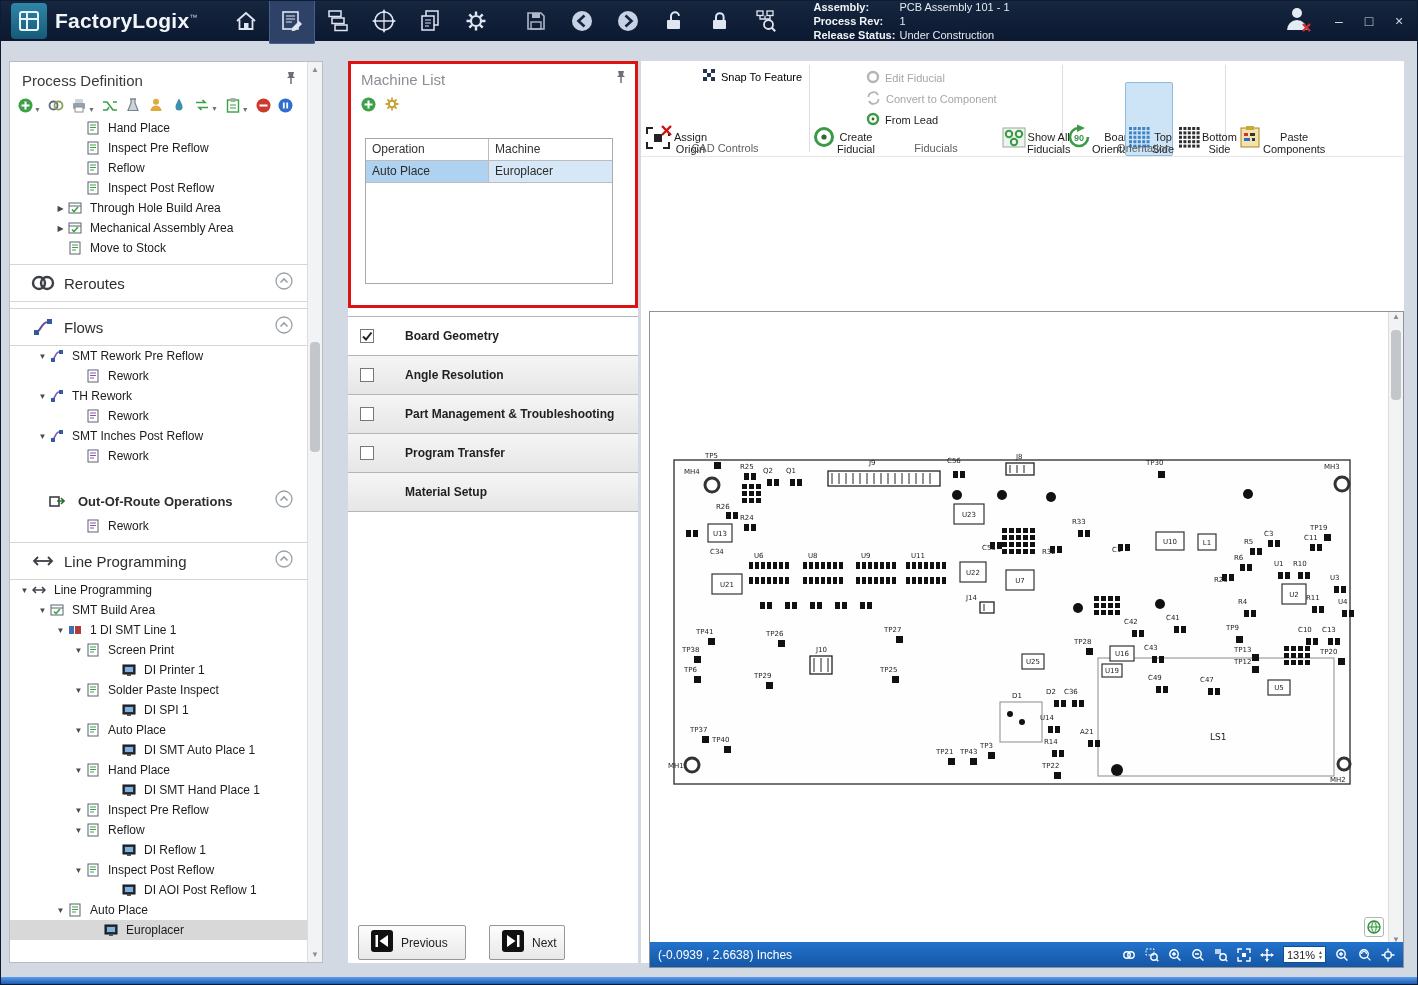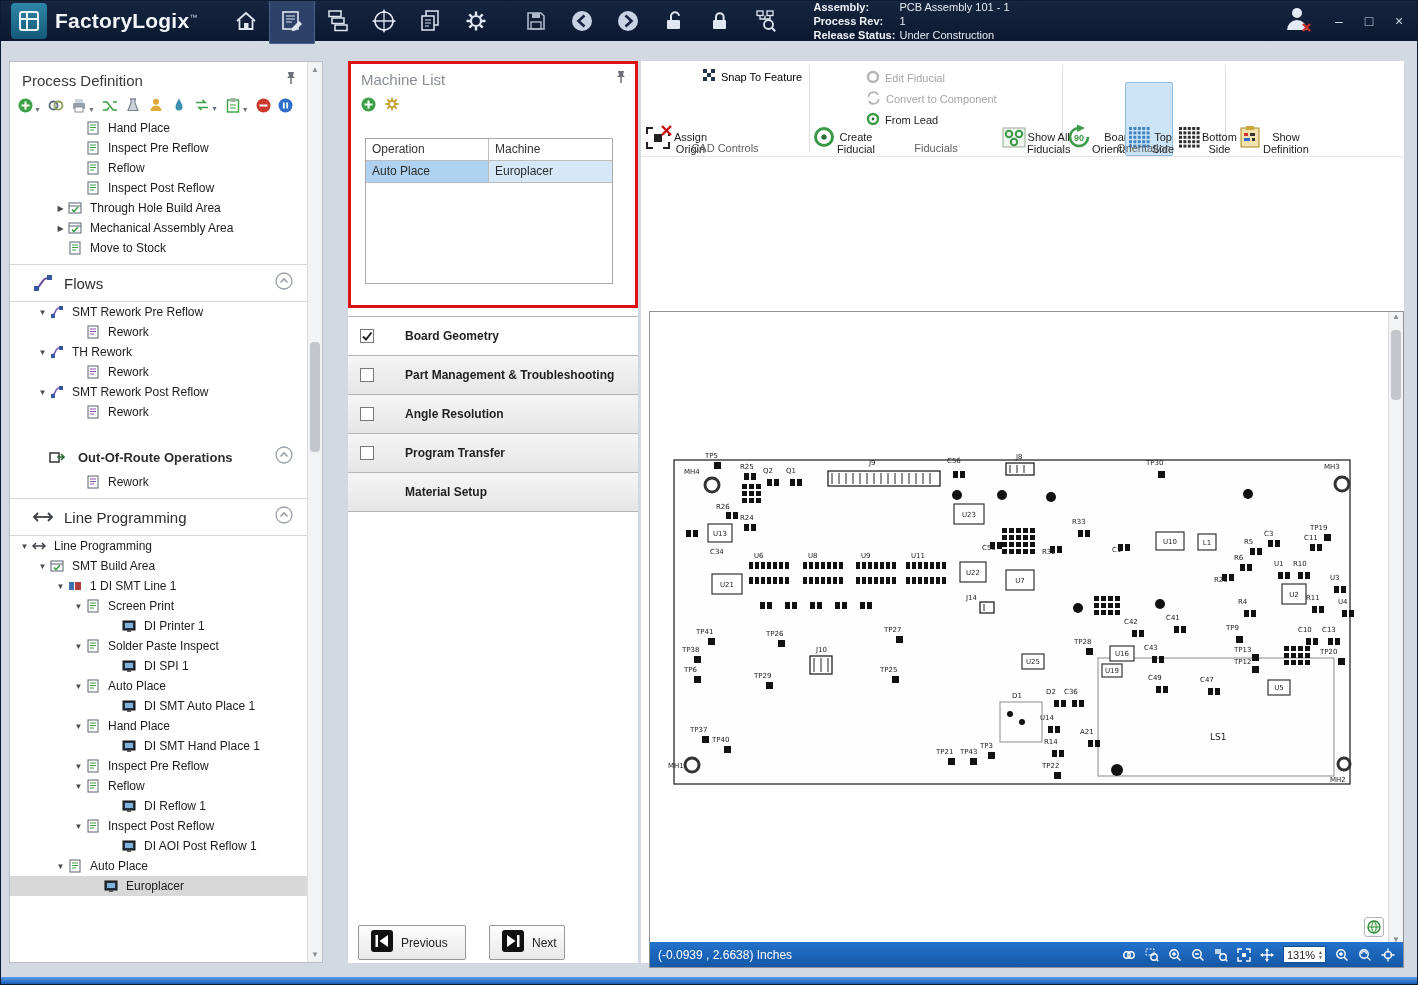--- a/index.html
+++ b/index.html
@@ -381,20 +381,33 @@
             <span class="tree-icon">
               <svg width="14" height="14" viewBox="0 0 14 14">
                 <rect x="2" y="1" width="10" height="12" fill="#fff" stroke="#5b6370"></rect>
                 <path d="M4 4h6M4 6.5h6M4 9h4" stroke="#3da047" stroke-width="1.2"></path>
               </svg>
             </span>
             <span class="tree-label">Move to Stock</span>
           </div>
         </div>
 
+      <div class="sec">
+        <span class="sec-icon">
+            <svg width="26" height="22" viewBox="0 0 26 22">
+              <circle cx="9" cy="11" r="6" fill="none" stroke="#3c3f45" stroke-width="2.4"></circle>
+              <circle cx="17" cy="11" r="6" fill="none" stroke="#3c3f45" stroke-width="2.4"></circle>
+            </svg>
+          </span>
+        <span class="sec-title">Reroutes</span>
+        <span class="sec-chev"><svg width="18" height="18" viewBox="0 0 18 18">
+              <circle cx="9" cy="9" r="8" fill="none" stroke="#9aa0a8" stroke-width="1.3"></circle>
+              <path d="M5.5 10.5L9 7l3.5 3.5" stroke="#9aa0a8" stroke-width="1.6" fill="none"></path>
+            </svg></span>
+      </div>
 
       <div class="sec">
         <span class="sec-icon">
             <svg width="20" height="18" viewBox="0 0 20 18">
               <path d="M3 14C8 14 8 4 15 4" stroke="#6a4fa0" stroke-width="2" fill="none"></path>
               <rect x="14" y="1" width="5" height="5" fill="#35589e"></rect>
               <rect x="1" y="12" width="5" height="5" fill="#35589e"></rect>
             </svg>
           </span>
         <span class="sec-title">Flows</span>
@@ -448,21 +461,21 @@
           </div>
           <div class="tree-row" style="padding-left: 26px;">
             <span class="tree-arrow">▼</span>
             <span class="tree-icon">
               <svg width="14" height="14" viewBox="0 0 14 14">
                 <path d="M2 11C5 11 5 3 9 3" stroke="#7a5ab5" stroke-width="1.6" fill="none"></path>
                 <rect x="9" y="1" width="4" height="4" fill="#35589e"></rect>
                 <rect x="1" y="9" width="4" height="4" fill="#35589e"></rect>
               </svg>
             </span>
-            <span class="tree-label">SMT Rework Post Reflow</span>
+            <span class="tree-label">SMT Inches Post Reflow</span>
           </div>
           <div class="tree-row" style="padding-left: 62px;">
             <span class="tree-arrow"></span>
             <span class="tree-icon">
               <svg width="14" height="14" viewBox="0 0 14 14">
                 <rect x="2" y="1" width="10" height="12" fill="#fff" stroke="#5b6370"></rect>
                 <path d="M4 4h6M4 6.5h6M4 9h4" stroke="#8a4fb0" stroke-width="1.2"></path>
               </svg>
             </span>
             <span class="tree-label">Rework</span>
@@ -745,25 +758,25 @@
         <div class="stage active">
           <span class="cb">
             <svg width="12" height="12" viewBox="0 0 12 12">
               <path d="M2 6.5l3 3 5.5-7" stroke="#222" stroke-width="2" fill="none"></path>
             </svg>
           </span>
           <span class="stage-label">Board Geometry</span>
         </div>
         <div class="stage">
           <span class="cb"></span>
-          <span class="stage-label">Part Management &amp; Troubleshooting</span>
+          <span class="stage-label">Angle Resolution</span>
         </div>
         <div class="stage">
           <span class="cb"></span>
-          <span class="stage-label">Angle Resolution</span>
+          <span class="stage-label">Part Management &amp; Troubleshooting</span>
         </div>
         <div class="stage">
           <span class="cb"></span>
           <span class="stage-label">Program Transfer</span>
         </div>
         <div class="stage">
           <span class="cb hidden"></span>
           <span class="stage-label">Material Setup</span>
         </div>
       </div>
@@ -944,21 +957,21 @@
           <div class="ricon">
               <svg width="26" height="26" viewBox="0 0 26 26">
                 <rect x="4" y="4" width="18" height="19" fill="#f2e3ae" stroke="#a8871e"></rect>
                 <rect x="9" y="2" width="8" height="4" fill="#c9a93c"></rect>
                 <rect x="7" y="9" width="4" height="3" fill="#cc3333"></rect>
                 <rect x="13" y="9" width="5" height="3" fill="#333"></rect>
                 <rect x="7" y="14" width="6" height="3" fill="#3366cc"></rect>
                 <rect x="15" y="14" width="3" height="3" fill="#333"></rect>
               </svg>
             </div>
-          <div>Show Definition</div>
+          <div>Paste Components</div>
         </div>
         <div class="rgrouplabel"></div>
       </div>
     </div>
 
     <div id="cadwrap">
       <svg id="pcb-svg" width="739" height="632">
           <rect x="24" y="148" width="676" height="324" fill="#fefefe" stroke="#3a3a3a" stroke-width="1.4"></rect>
           <rect x="448" y="346" width="236" height="118" fill="none" stroke="#8a8a8a" stroke-width="1"></rect>
           <rect x="350" y="390" width="42" height="40" fill="none" stroke="#8a8a8a" stroke-width="1"></rect>

